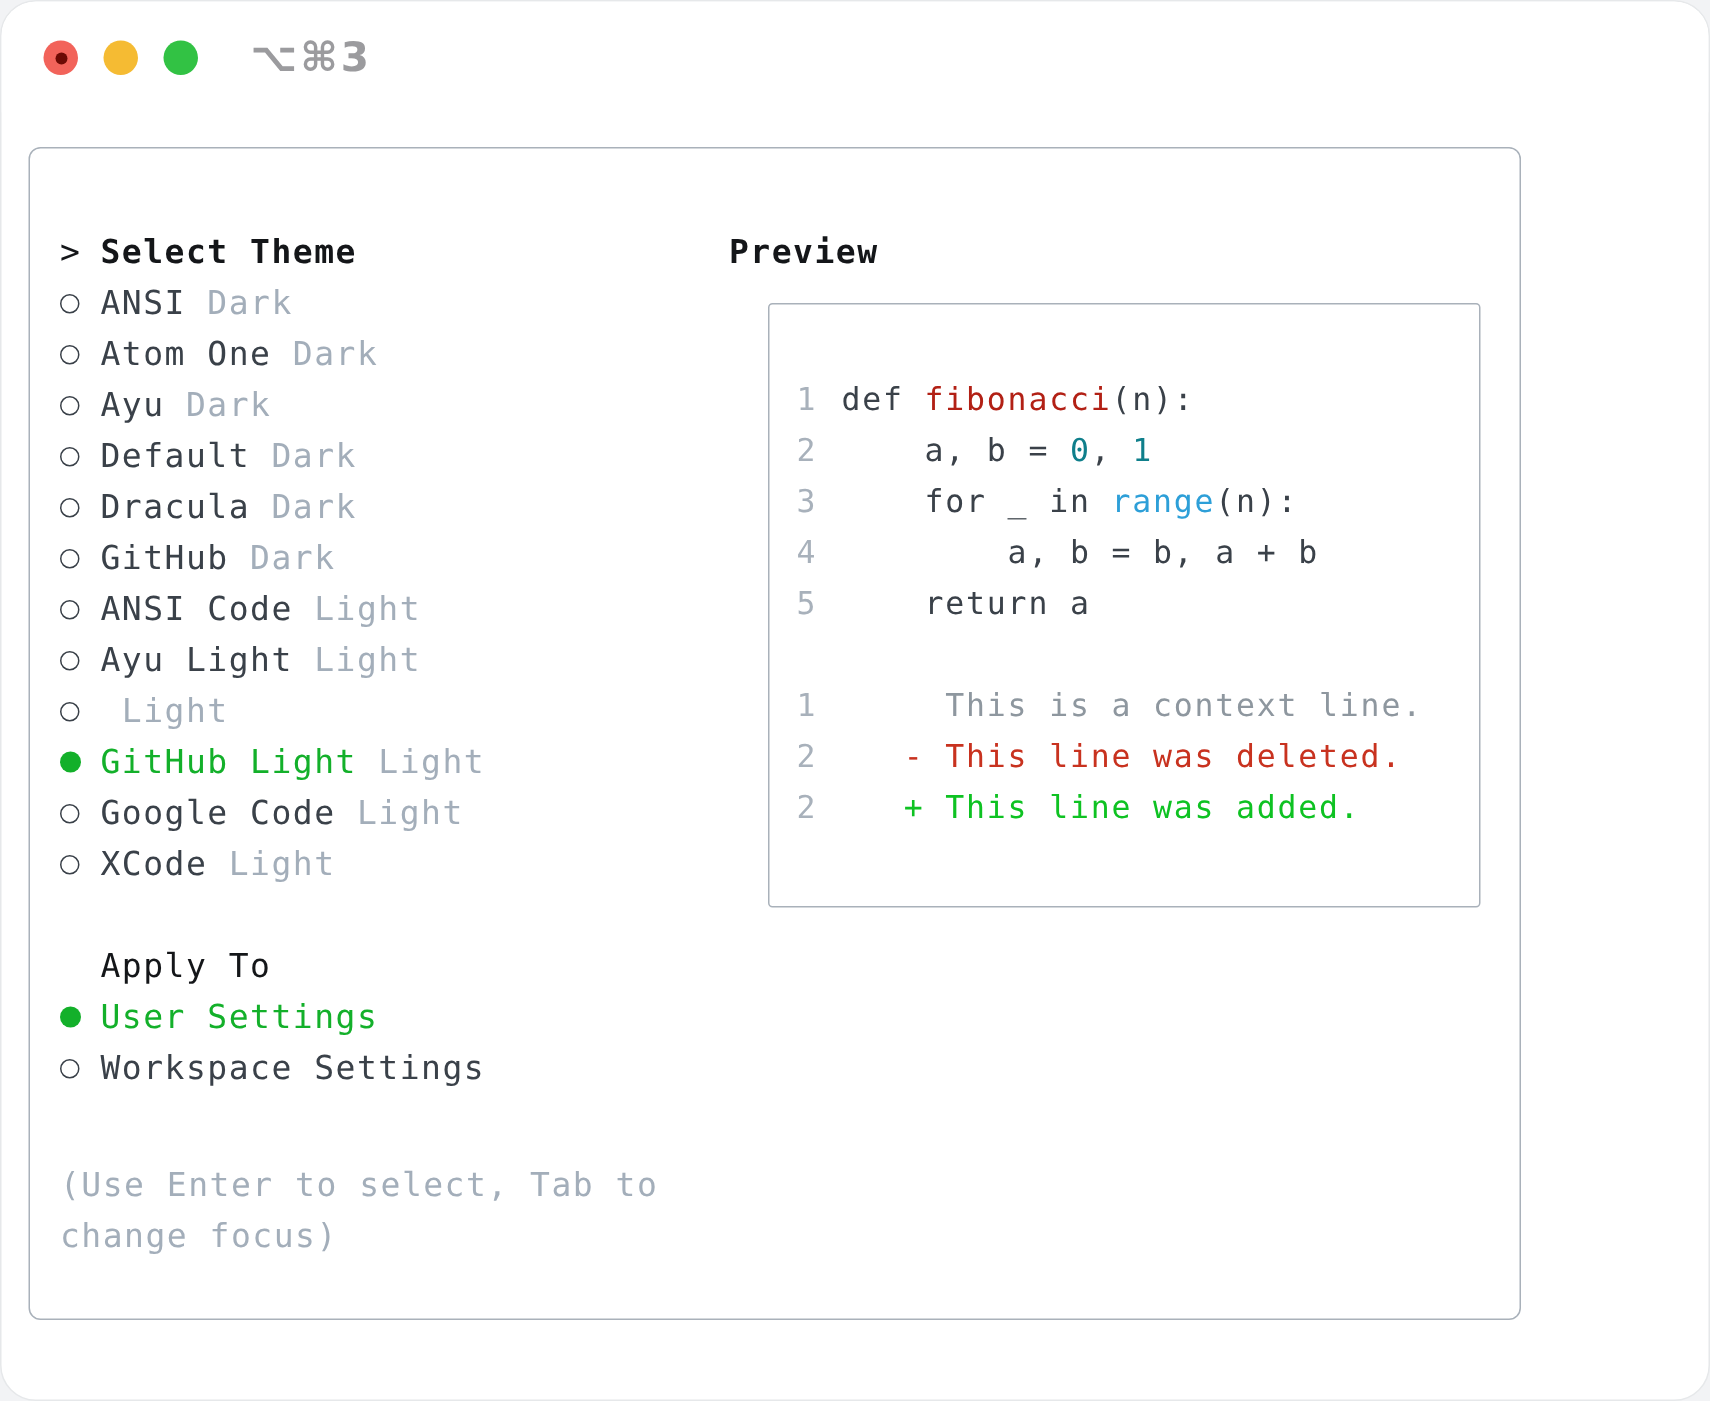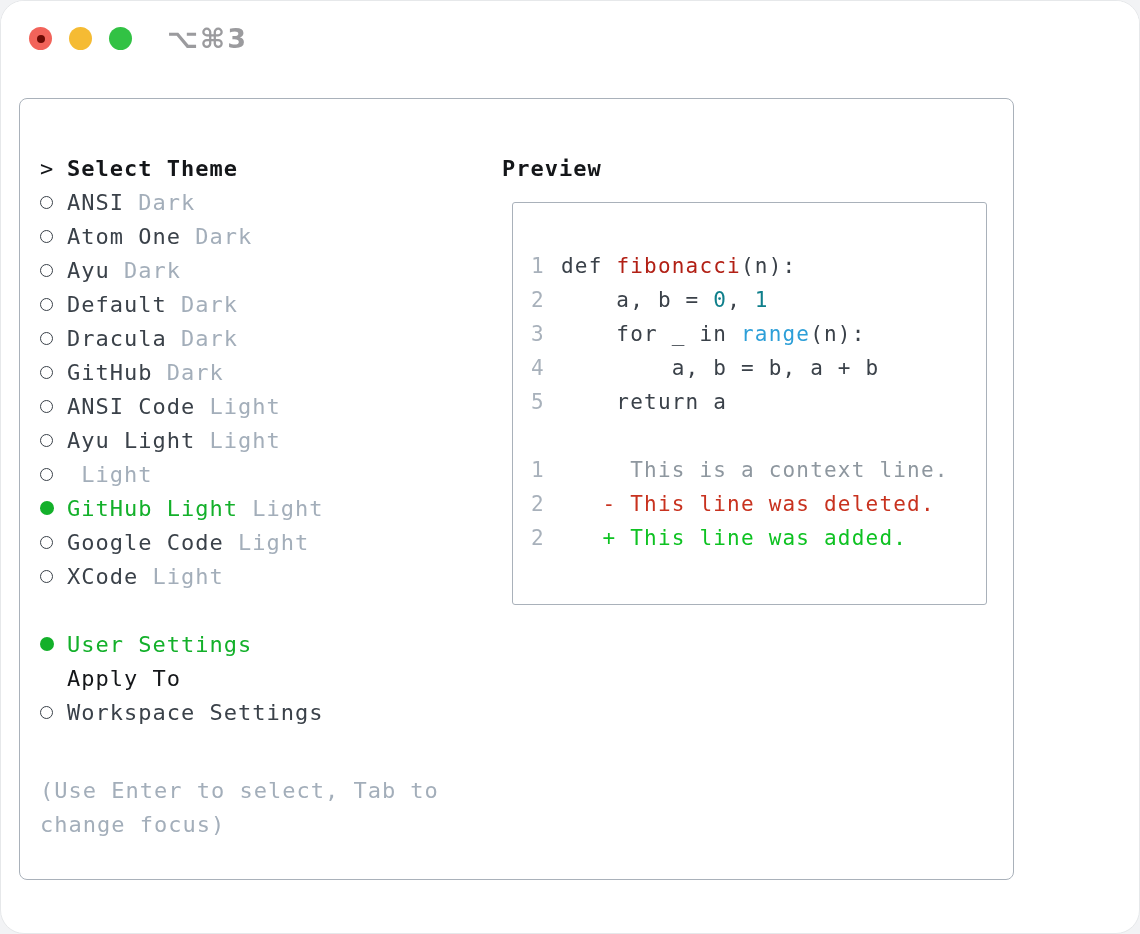--- a/index.html
+++ b/index.html
@@ -41,21 +41,21 @@
   .radio{width:13px;height:13px;border-radius:50%;border:1.6px solid var(--text-dark);}
   .radio-selected{width:14px;height:14px;border-radius:50%;background:var(--accent-green);border:none;}
   .hdr{font-weight:700;color:var(--header-black);}
   .item-name{color:var(--text-dark);}
   .item-name-selected{color:var(--accent-green);text-align:right;}
   .item-variant{color:var(--muted);}
   .opt-label{color:var(--text-dark);}
   .opt-label-selected{color:var(--accent-green);}
   .hint{color:var(--muted);margin-top:21px;}
   
-  .preview-title{position:absolute;left:482px;top:52px;height:34px;display:flex;align-items:center;
+  .preview-title{position:absolute;left:466px;top:52px;height:34px;display:flex;align-items:center;
     font-size:22px;font-weight:700;letter-spacing:1px;color:var(--header-black);}
   .preview-box{
     position:absolute;left:492px;top:103px;width:475px;height:403px;background:#ffffff;
     border:1.5px solid var(--panel-border);border-radius:3px;
     padding:46px 0 0 18px;overflow:hidden;font-size:21px;letter-spacing:1.2px;
   }
   .pline{display:flex;height:34px;align-items:center;white-space:pre;}
   .gutter{display:inline-block;width:30px;flex:0 0 30px;color:var(--line-number);}
   .tok-plain{color:var(--text-dark);}
   .tok-func{color:var(--func-red);}
@@ -88,22 +88,22 @@
         <div class="row"><span class="marker"><span class="radio"></span></span><span class="item-name">Default</span><span class="item-variant"> Dark</span></div>
         <div class="row"><span class="marker"><span class="radio"></span></span><span class="item-name">Dracula</span><span class="item-variant"> Dark</span></div>
         <div class="row"><span class="marker"><span class="radio"></span></span><span class="item-name">GitHub</span><span class="item-variant"> Dark</span></div>
         <div class="row"><span class="marker"><span class="radio"></span></span><span class="item-name">ANSI Code</span><span class="item-variant"> Light</span></div>
         <div class="row"><span class="marker"><span class="radio"></span></span><span class="item-name">Ayu Light</span><span class="item-variant"> Light</span></div>
         <div class="row"><span class="marker"><span class="radio"></span></span><span class="item-variant"> Light</span></div>
         <div class="row"><span class="marker"><span class="radio-selected"></span></span><span class="item-name-selected">GitHub Light</span><span class="item-variant"> Light</span></div>
         <div class="row"><span class="marker"><span class="radio"></span></span><span class="item-name">Google Code</span><span class="item-variant"> Light</span></div>
         <div class="row"><span class="marker"><span class="radio"></span></span><span class="item-name">XCode</span><span class="item-variant"> Light</span></div>
         <div class="row-blank"></div>
+        <div class="row"><span class="marker"></span><span class="item-name" style="color: var(--header-black);">Apply To</span></div>
         <div class="row"><span class="marker"><span class="radio-selected"></span></span><span class="opt-label-selected">User Settings</span></div>
-        <div class="row"><span class="marker"></span><span class="item-name" style="color: var(--header-black);">Apply To</span></div>
         <div class="row"><span class="marker"><span class="radio"></span></span><span class="opt-label">Workspace Settings</span></div>
         <div class="row-blank"></div>
         <div class="row"><span class="hint">(Use Enter to select, Tab to</span></div>
         <div class="row"><span class="hint">change focus)</span></div>
       </div>
 
     <div class="preview-title">Preview</div>
 
     <div class="preview-box" id="preview-box">
         <div class="pline"><span class="gutter">1</span><span class="tok-plain">def </span><span class="tok-func">fibonacci</span><span class="tok-plain">(n):</span></div>

